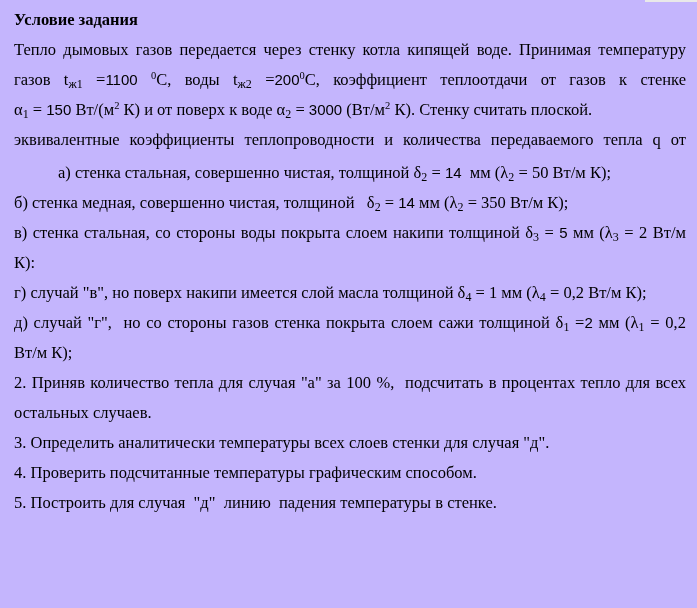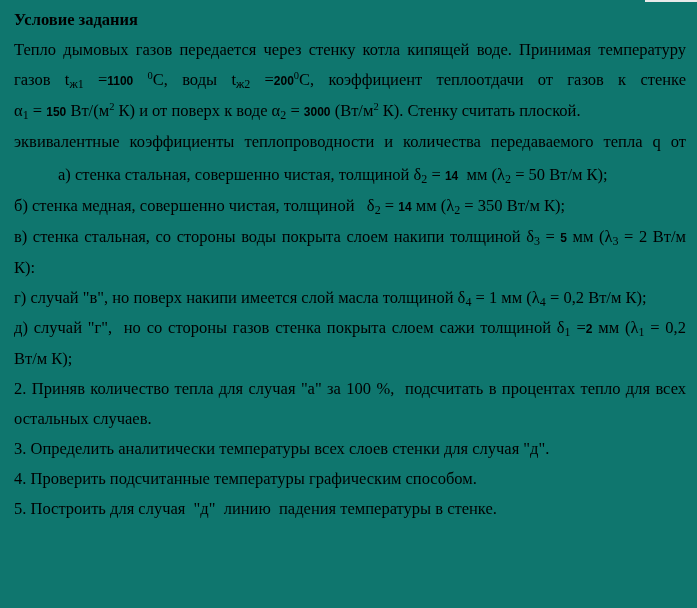--- a/index.html
+++ b/index.html
@@ -4,21 +4,21 @@
 <style>
   html, body {
     margin: 0;
     padding: 0;
     background: #ffffff;
   }
   .page {
     position: relative;
     width: 697px;
     height: 608px;
-    background: #0f766e;
+    background: #c4b5fd;
     box-sizing: border-box;
     padding: 5px 11px 0 14px;
     font-family: "Liberation Serif", "DejaVu Serif", serif;
     font-size: 16.5px;
     color: #000000;
     overflow: hidden;
   }
   .edge-artifact {
     position: absolute;
     top: 0;
@@ -39,22 +39,21 @@
   }
   .bold {
     font-weight: bold;
   }
   .gap-a {
     margin-top: 3px;
     margin-left: 44px;
   }
   .line .sans {
     font-family: "Liberation Sans", "DejaVu Sans", sans-serif;
-    font-size: 12px;
-    font-weight: bold;
+    font-size: 15px;
   }
   .line sub {
     font-size: 12px;
     line-height: 0;
     vertical-align: -3px;
   }
   .line sup {
     font-size: 10.5px;
     line-height: 0;
     vertical-align: 6px;

